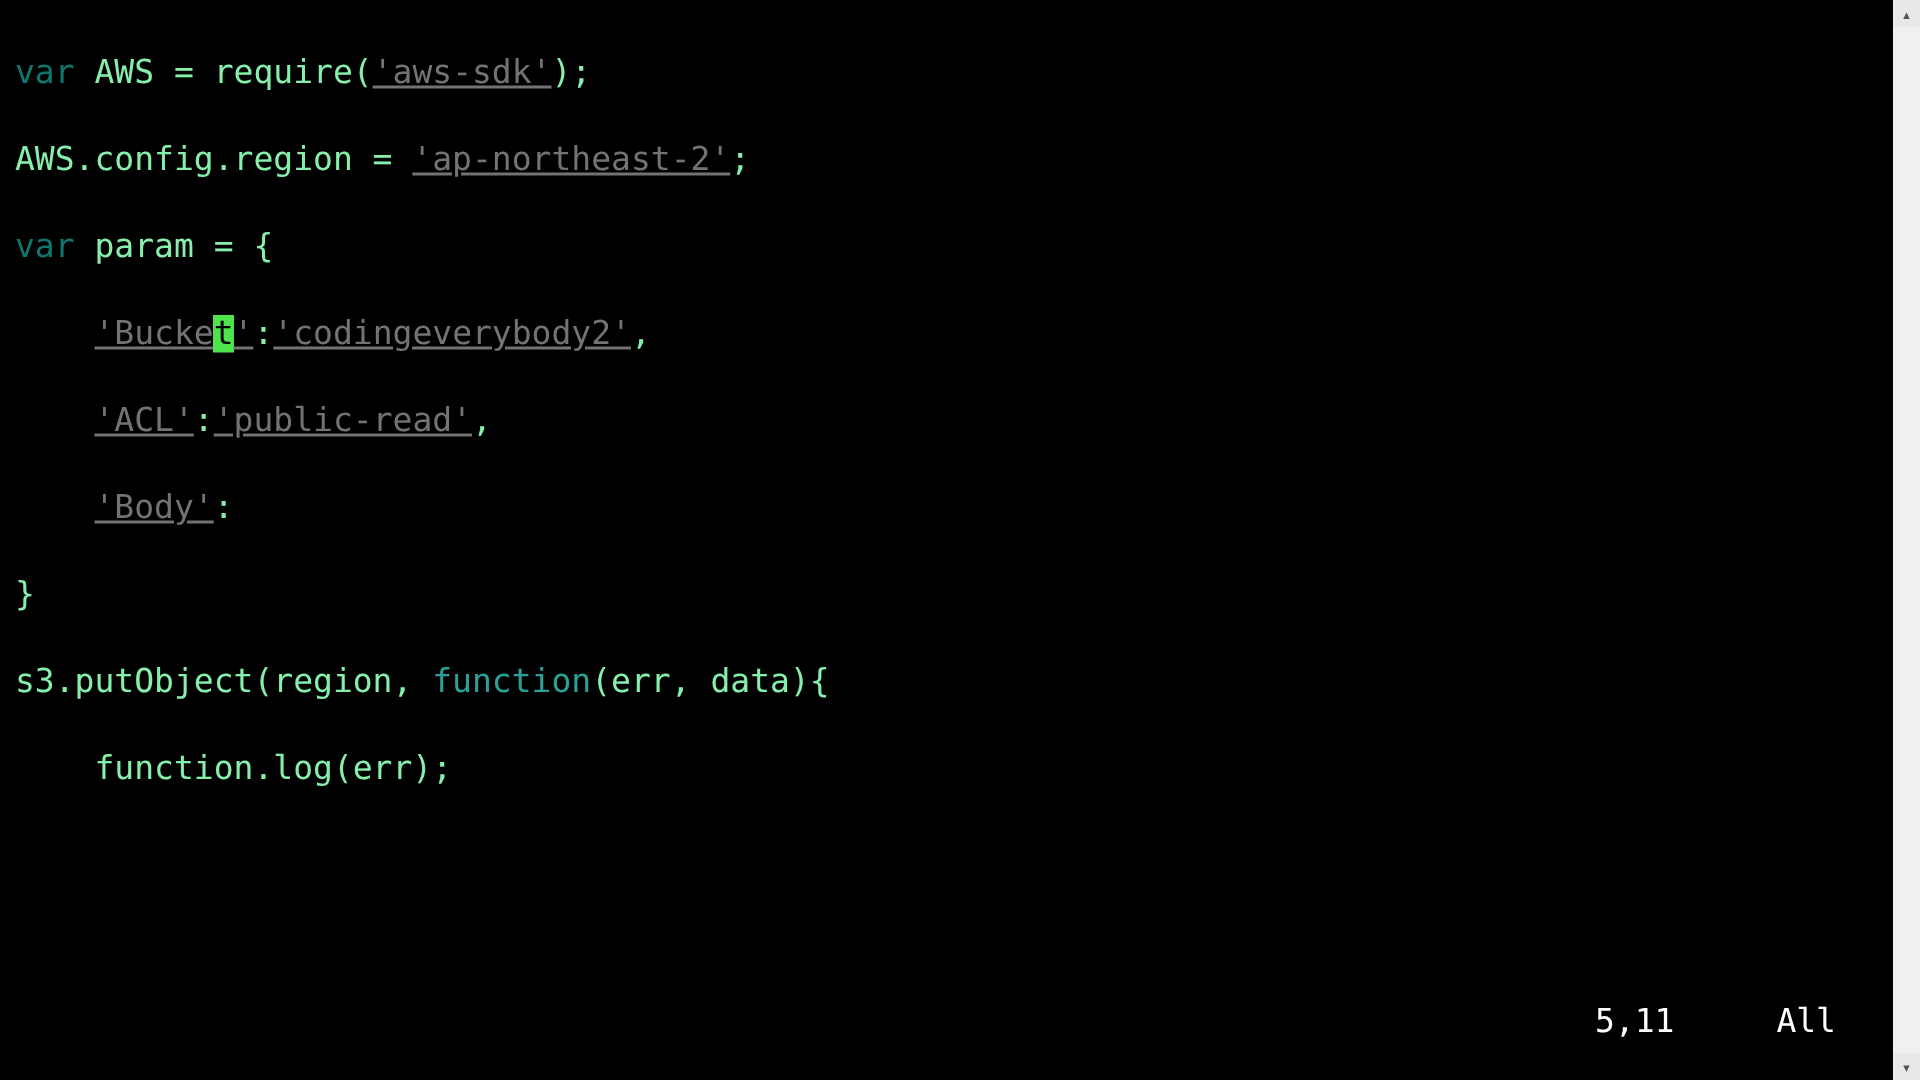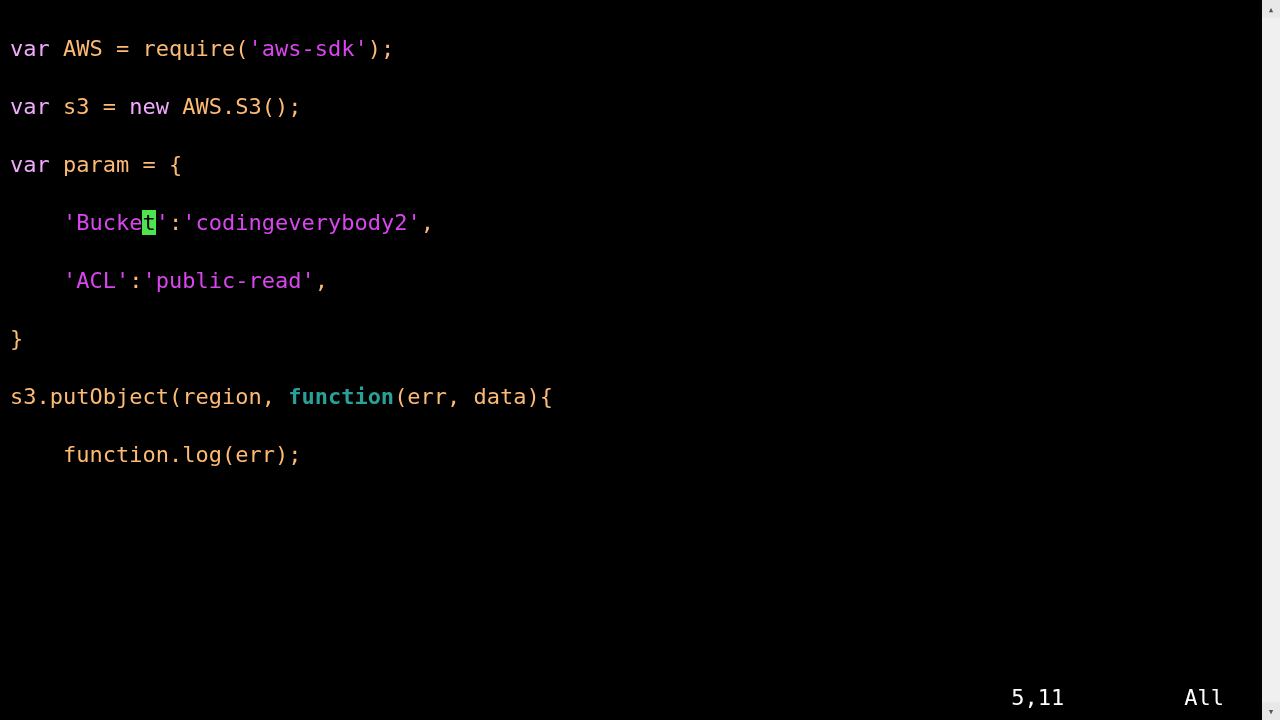--- a/index.html
+++ b/index.html
@@ -36,50 +36,51 @@
     display: flex;
     align-items: center;
     justify-content: center;
   }
   .scroll-up { top: 0; }
   .scroll-down { bottom: 0; }
   .code {
     padding: 5px 10px 0 10px;
     white-space: pre;
   }
-  .kw { color: #f0abfc; }            
-  .str { color: #d946ef; }           
-  .fn { color: #2aa198; font-weight: bold; }            
-  .plain { color: #fdba74; }
+  .kw { color: #0f766e; }            
+  .str { color: #737373; text-decoration: underline; }           
+  .fn { color: #2aa198; }            
+  .plain { color: #86efac; }
   .cursor {
     background: #4ee44e;
     color: #000;
   }
   .status {
     position: absolute;
-    bottom: 8px;
+    bottom: 24px;
     left: 10px;
     right: 28px;
     color: #fff;
     display: flex;
     justify-content: flex-end;
-    gap: 120px;
+    gap: 68px;
     padding-right: 10px;
   }
 </style>
 </head>
 <body>
 
 <div class="viewport">
   <div class="code">
 <div><span class="kw">var</span><span class="plain"> AWS = require(</span><span class="str">'aws-sdk'</span><span class="plain">);</span></div>
-<div><span class="kw">var</span><span class="plain"> s3 = </span><span class="kw">new</span><span class="plain"> AWS.S3();</span></div>
+<div><span class="plain">AWS.config.region = </span><span class="str">'ap-northeast-2'</span><span class="plain">;</span></div>
 <div><span class="kw">var</span><span class="plain"> param = {</span></div>
 <div><span class="plain">    </span><span class="str">'Bucke</span><span class="cursor">t</span><span class="str">'</span><span class="plain">:</span><span class="str">'codingeverybody2'</span><span class="plain">,</span></div>
 <div><span class="plain">    </span><span class="str">'ACL'</span><span class="plain">:</span><span class="str">'public-read'</span><span class="plain">,</span></div>
+<div><span class="plain">    </span><span class="str">'Body'</span><span class="plain">:</span></div>
 <div><span class="plain">}</span></div>
 <div><span class="plain">s3.putObject(region, </span><span class="fn">function</span><span class="plain">(err, data){</span></div>
 <div><span class="plain">    function.log(err);</span></div>
 
   </div>
 
   <div class="status">
     <span>5,11</span>
     <span>All</span>
   </div>

